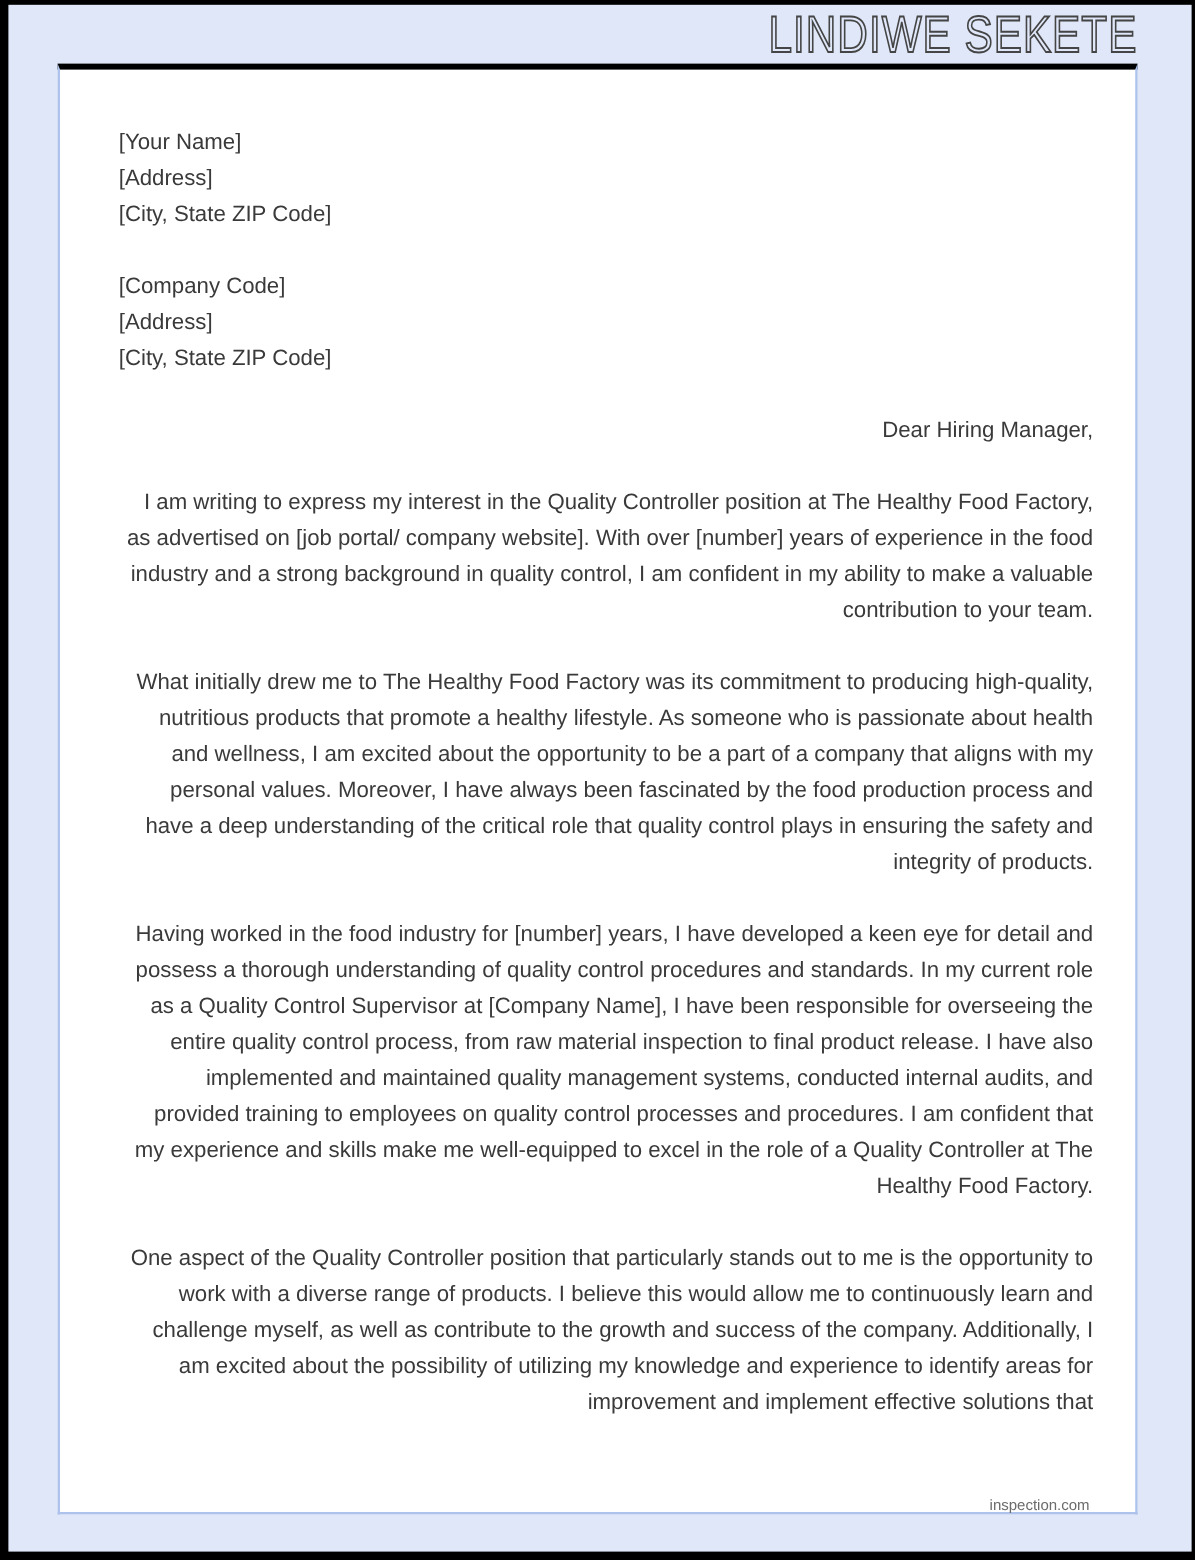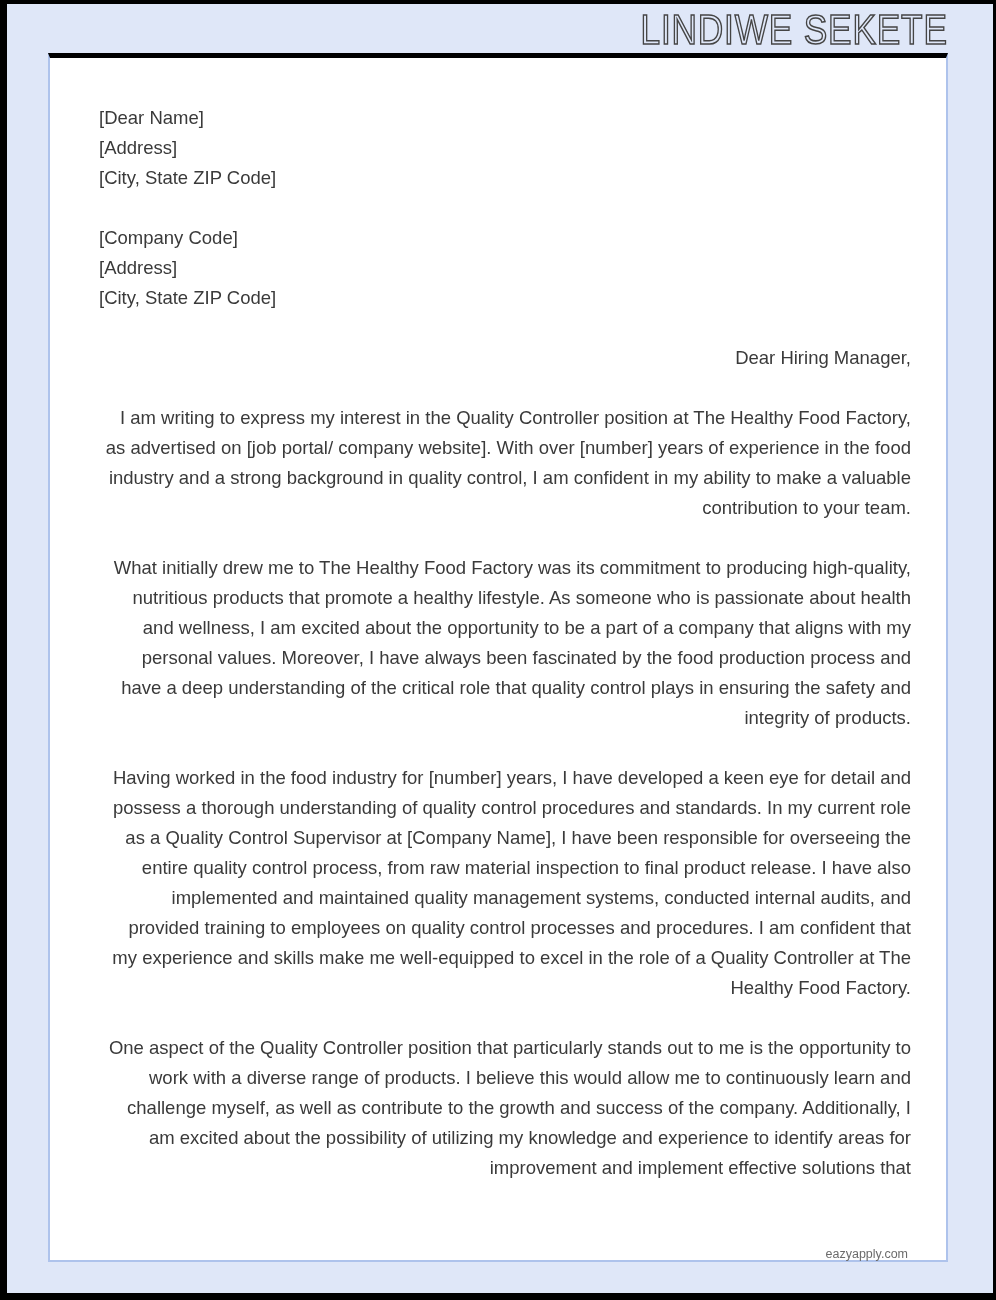--- a/index.html
+++ b/index.html
@@ -78,26 +78,26 @@
 </style>
 </head>
 <body>
 
 <div class="canvas">
 
   <div class="header-title">LINDIWE SEKETE</div>
 
   <div class="page-bg"></div>
 
-  <div class="watermark">eazyapply.com</div>
+  <div class="watermark">inspection.com</div>
 
   <div class="letter">
 
     <div class="block">
-      <div>[Dear Name]</div>
+      <div>[Your Name]</div>
       <div>[Address]</div>
       <div>[City, State ZIP Code]</div>
     </div>
 
     <div class="block">
       <div>[Company Code]</div>
       <div>[Address]</div>
       <div>[City, State ZIP Code]</div>
     </div>
 

